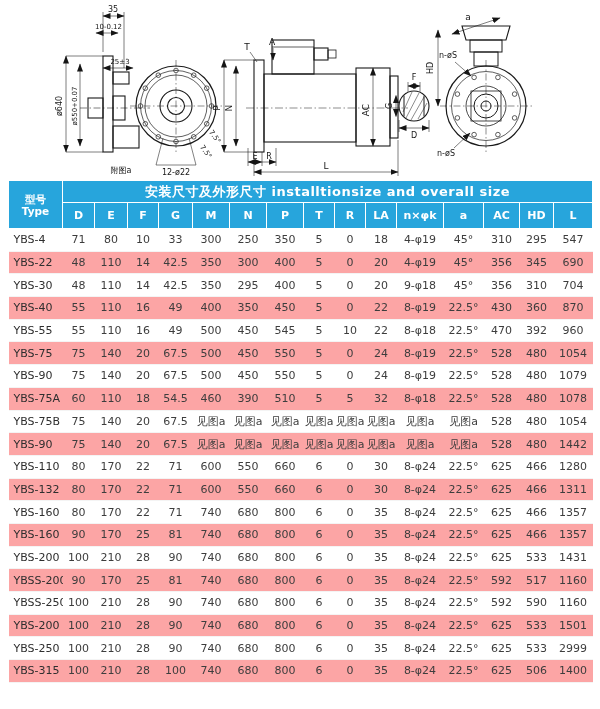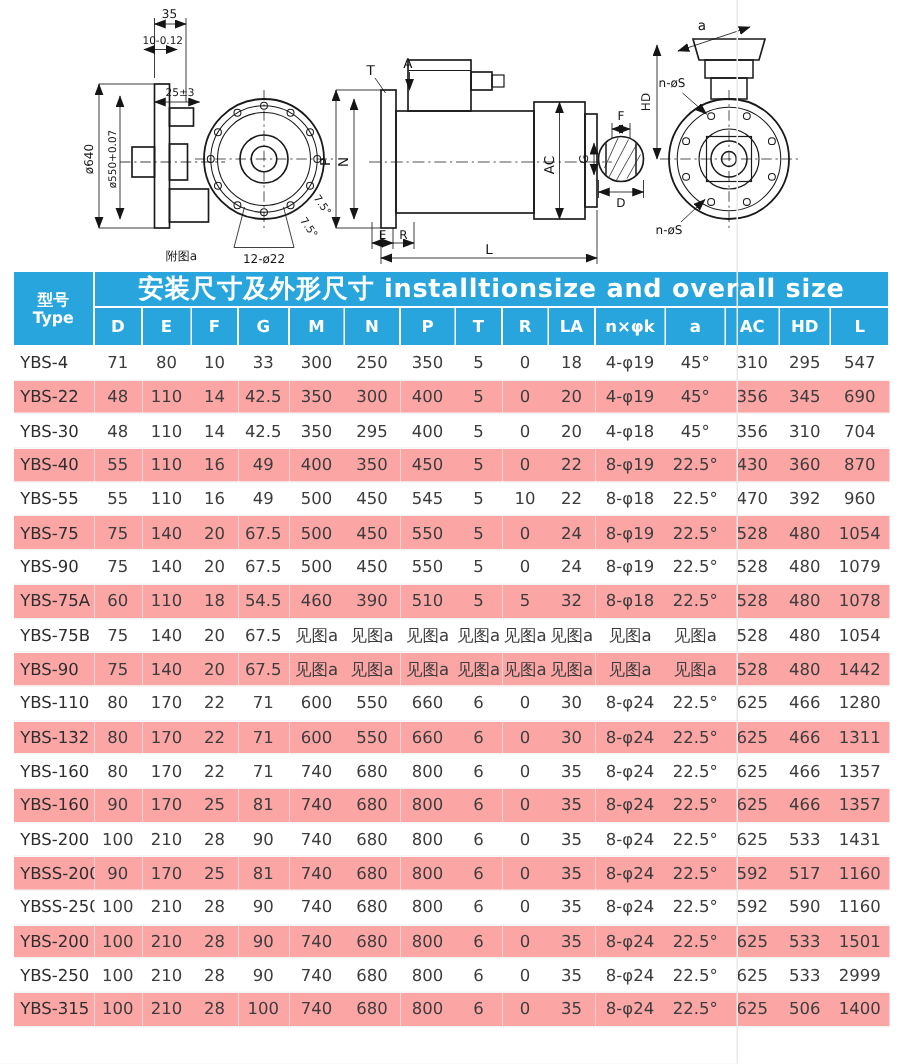--- a/index.html
+++ b/index.html
@@ -2,21 +2,21 @@
 <html><head>
 <meta charset="utf-8">
 <style>
   * { box-sizing: border-box; }
   html,body { margin:0; padding:0; }
   body {
     width:600px; height:709px; background:#ffffff;
     font-family:"DejaVu Sans","Liberation Sans",sans-serif;
     color:#222; overflow:hidden;
   }
-  .page { position:relative; width:491px; height:709px; background:#fff; outline:1px solid #e9e9e9; }
+  .page { position:relative; width:600px; height:709px; background:#fff; outline:1px solid #e9e9e9; }
 
   
   svg.drawing { display:block; margin:0 auto; }
   svg.drawing text { fill:#151515; font-family:"DejaVu Sans","Liberation Sans",sans-serif; }
   .t9  { font-size:9px; }
   .t8  { font-size:8px; }
   .t7  { font-size:7px; }
 
   
   .section-label {
@@ -28,21 +28,21 @@
   table.dim-table {
     border-collapse:collapse; table-layout:fixed;
     width:584px; margin:0 8px;
     font-size:11px;
   }
   .dim-table thead th {
     background:#27a5dc; color:#ffffff; font-weight:bold;
     border:1px solid #ffffff; padding:0; text-align:center;
     overflow:hidden; white-space:nowrap;
   }
-  th.group-header { height:22px; font-size:17px; letter-spacing:0.5px; }
+  th.group-header { height:22px; font-size:13px; letter-spacing:0.5px; }
   th.col-header   { height:26px; font-size:11px; }
   th.type-header  { font-size:10.5px; line-height:12px; font-weight:bold; }
   .dim-table tbody td {
     height:22.7px; padding:0; text-align:center; color:#3d3d3d;
     white-space:nowrap; overflow:hidden;
   }
   .dim-table tbody td.type-cell { text-align:left; padding-left:5px; color:#2e2e2e; }
   .dim-table tbody tr.alt { background:#fca5a5; }
   .dim-table tbody tr { background:#ffffff; border-bottom:1px solid #f4f4f4; }
 </style>
@@ -301,21 +301,21 @@
           <td>48</td>
           <td>110</td>
           <td>14</td>
           <td>42.5</td>
           <td>350</td>
           <td>295</td>
           <td>400</td>
           <td>5</td>
           <td>0</td>
           <td>20</td>
-          <td>4-φ18</td>
+          <td>9-φ18</td>
           <td>45°</td>
           <td>356</td>
           <td>310</td>
           <td>704</td>
         </tr>
         <tr class="alt">
           <td class="type-cell">YBS-40</td>
           <td>55</td>
           <td>110</td>
           <td>16</td>

